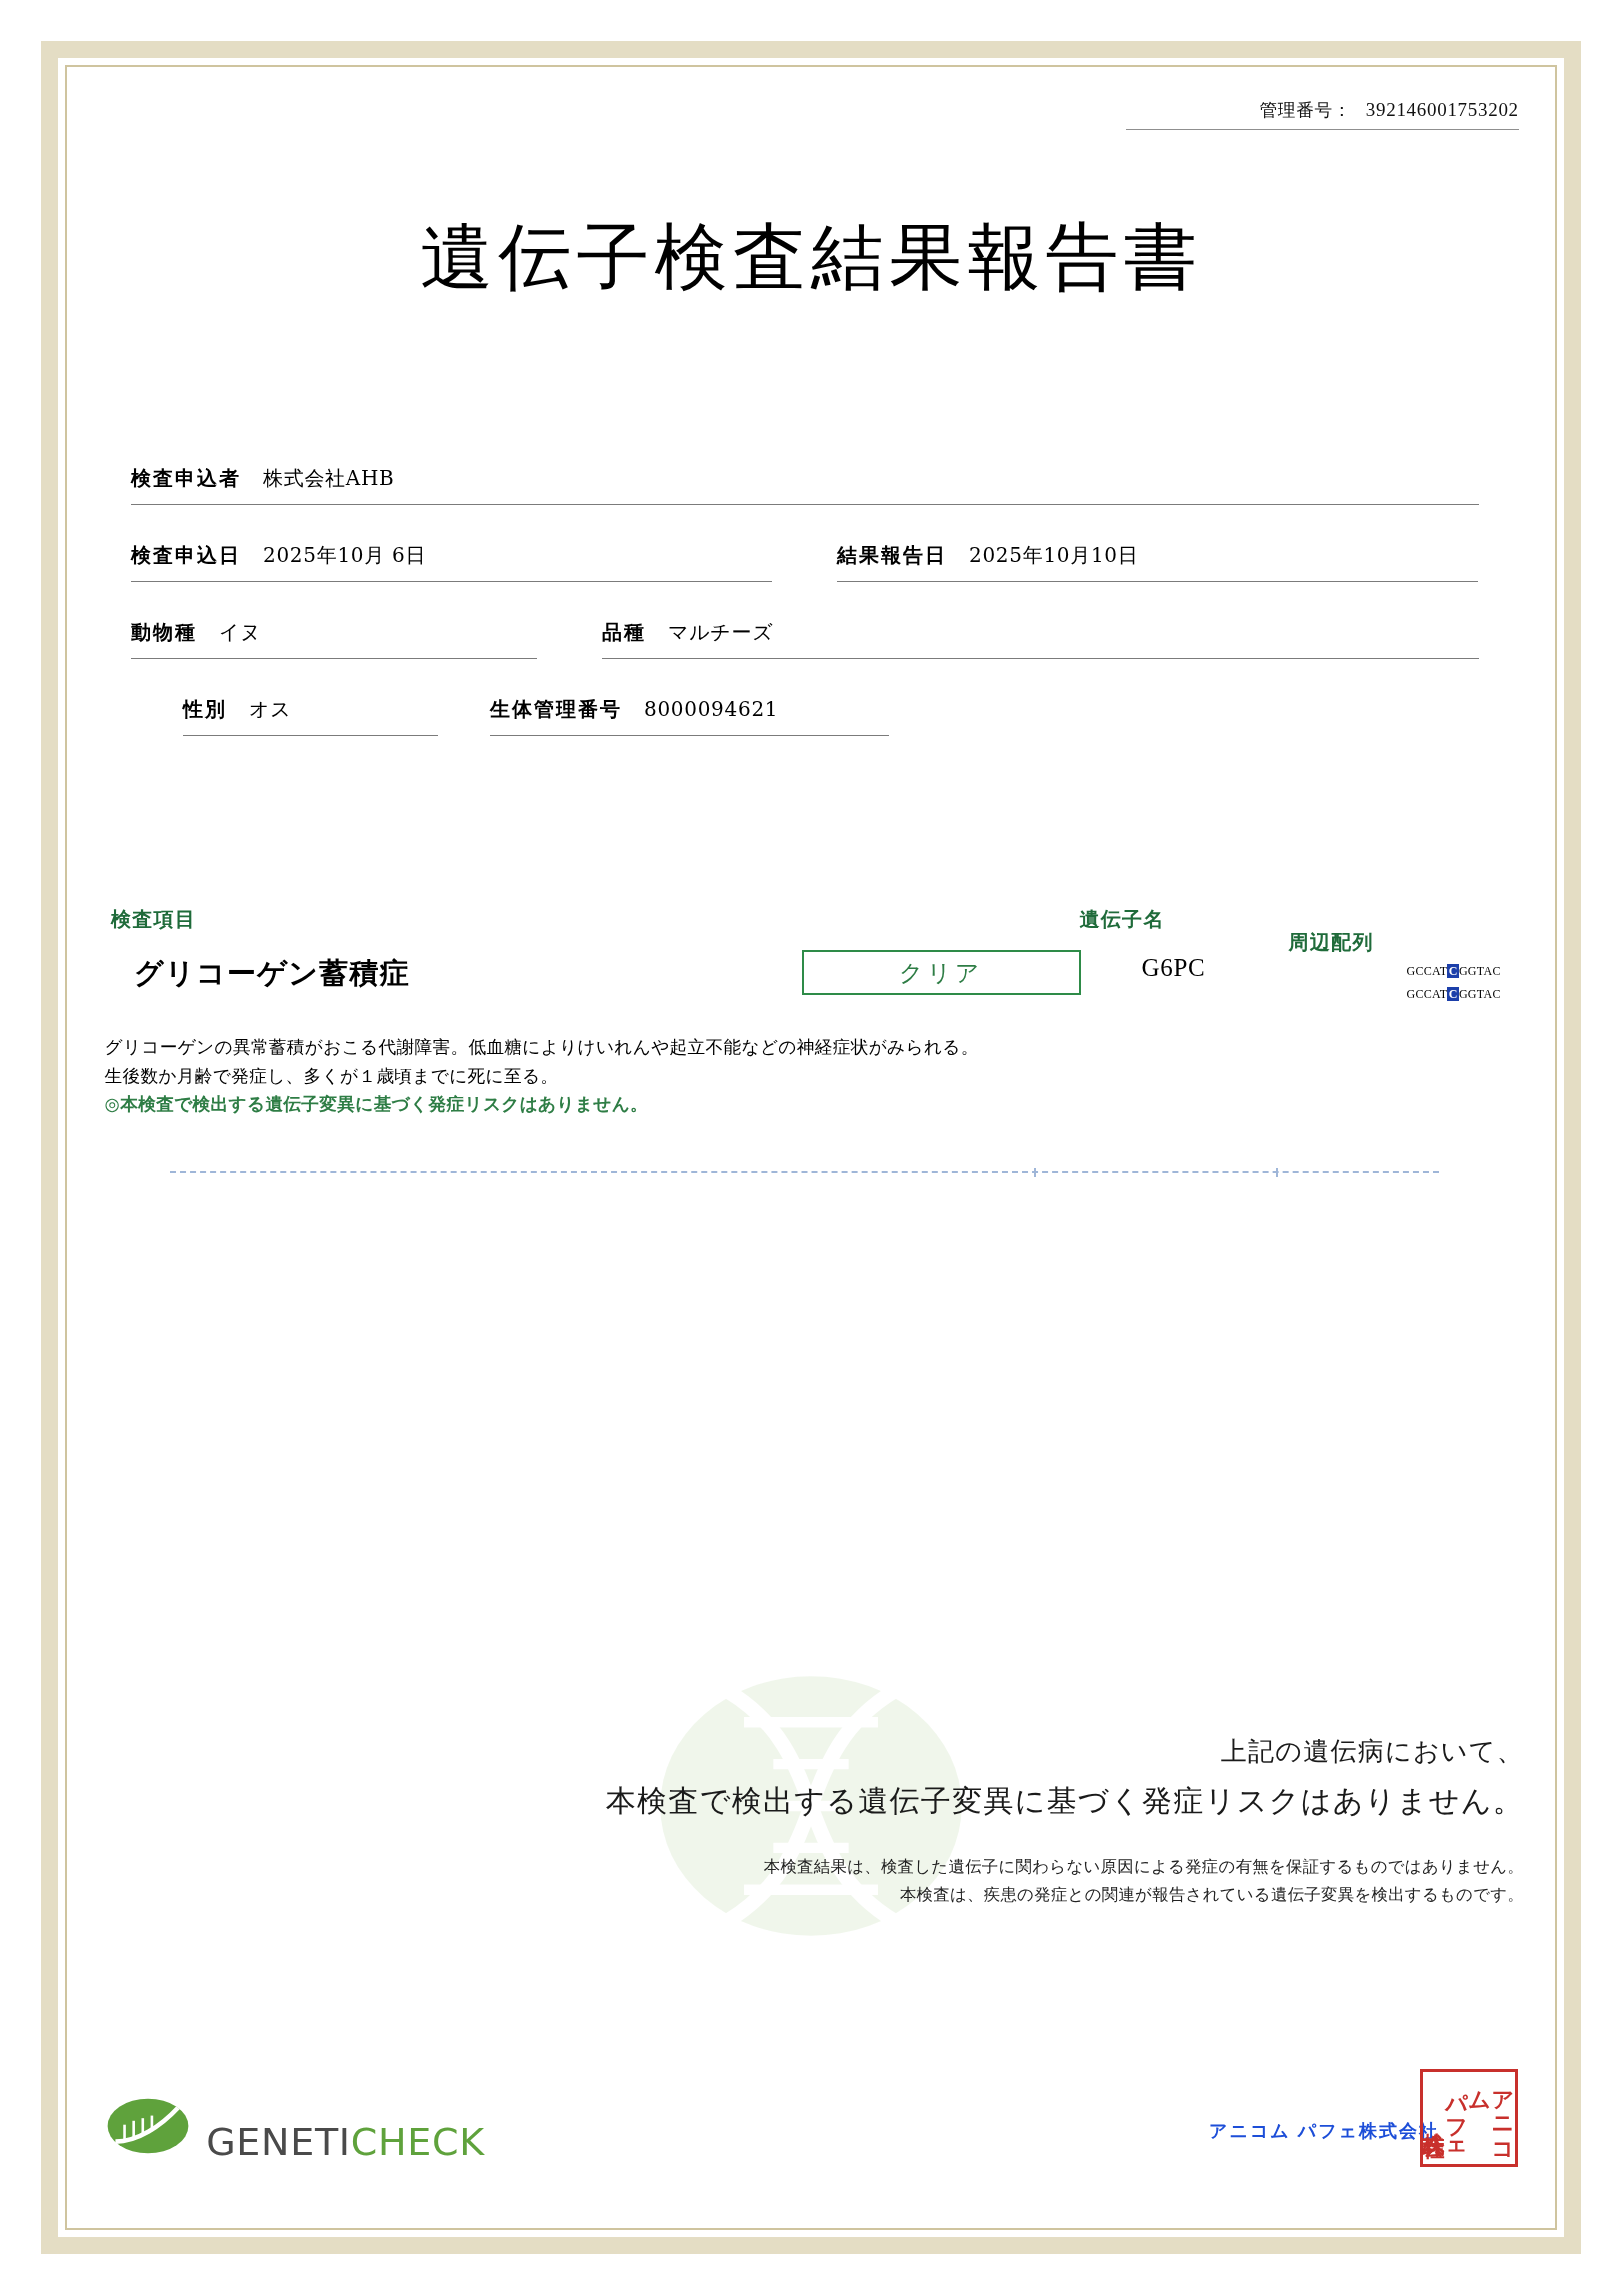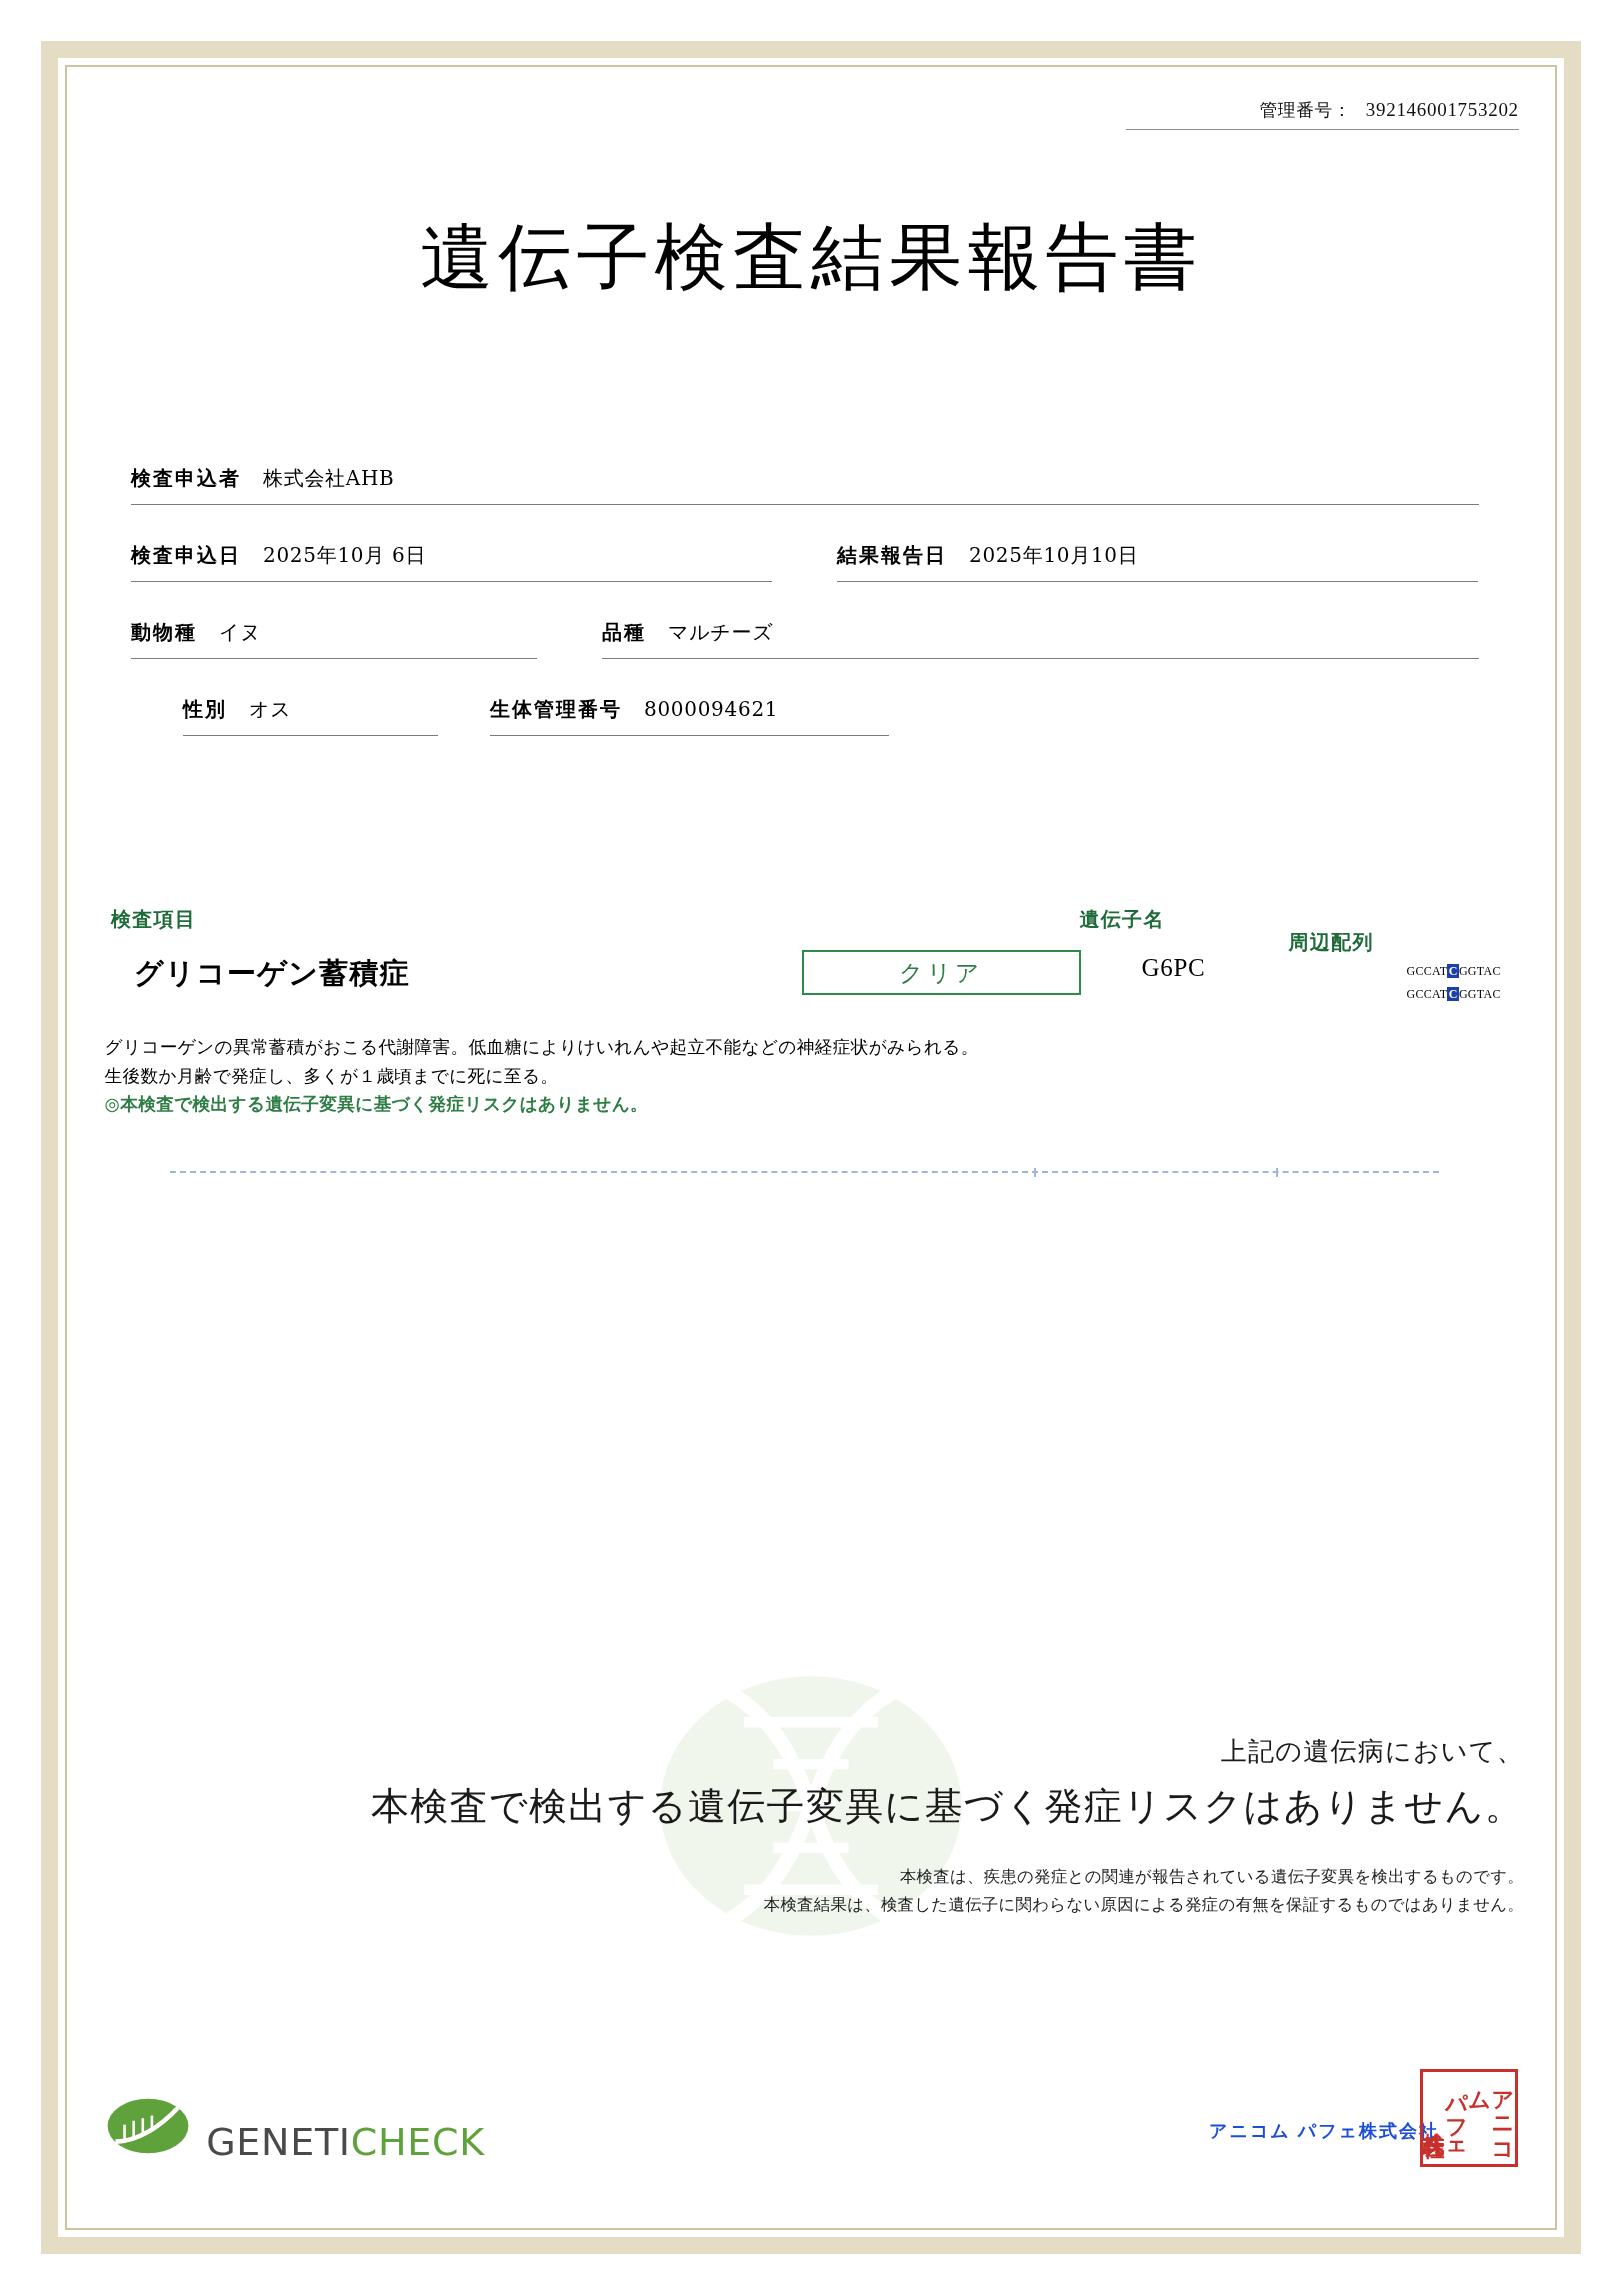--- a/index.html
+++ b/index.html
@@ -253,21 +253,21 @@
     text-align: right;
     font-family: "DejaVu Sans", "Liberation Sans", sans-serif;
   }
   .summary .l1 {
     font-size: 26px;
     color: #1a1a1a;
     letter-spacing: 1.3px;
     margin-bottom: 11.8px;
   }
   .summary .l2 {
-    font-size: 38px;
+    font-size: 30px;
     color: #1a1a1a;
     letter-spacing: 1.3px;
     margin-bottom: 31px;
   }
   .summary .note {
     font-size: 16.4px;
     color: #222;
     line-height: 1.7;
     letter-spacing: 0.3px;
   }
@@ -438,22 +438,22 @@
           <line x1="88" y1="75" x2="112" y2="75"></line>
           <line x1="82" y1="95" x2="118" y2="95"></line>
           <line x1="68" y1="115" x2="132" y2="115"></line>
         </g>
       </svg>
     </div>
 
     <div class="summary">
       <div class="l1">上記の遺伝病において、</div>
       <div class="l2">本検査で検出する遺伝子変異に基づく発症リスクはありません。</div>
+      <div class="note">本検査結果は、検査した遺伝子に関わらない原因による発症の有無を保証するものではありません。</div>
       <div class="note">本検査は、疾患の発症との関連が報告されている遺伝子変異を検出するものです。</div>
-      <div class="note">本検査結果は、検査した遺伝子に関わらない原因による発症の有無を保証するものではありません。</div>
     </div>
 
     <div class="footer">
 
       <div class="logo">
         <span class="logo-mark">
           <svg viewBox="0 0 132 92" width="86" height="60" xmlns="http://www.w3.org/2000/svg">
             <ellipse cx="66" cy="46" rx="62" ry="42" fill="#5fa23c"></ellipse>
             <path d="M16 70 C50 70 86 46 112 18" stroke="#ffffff" stroke-width="7" fill="none"></path>
             <g stroke="#ffffff" stroke-width="4">

